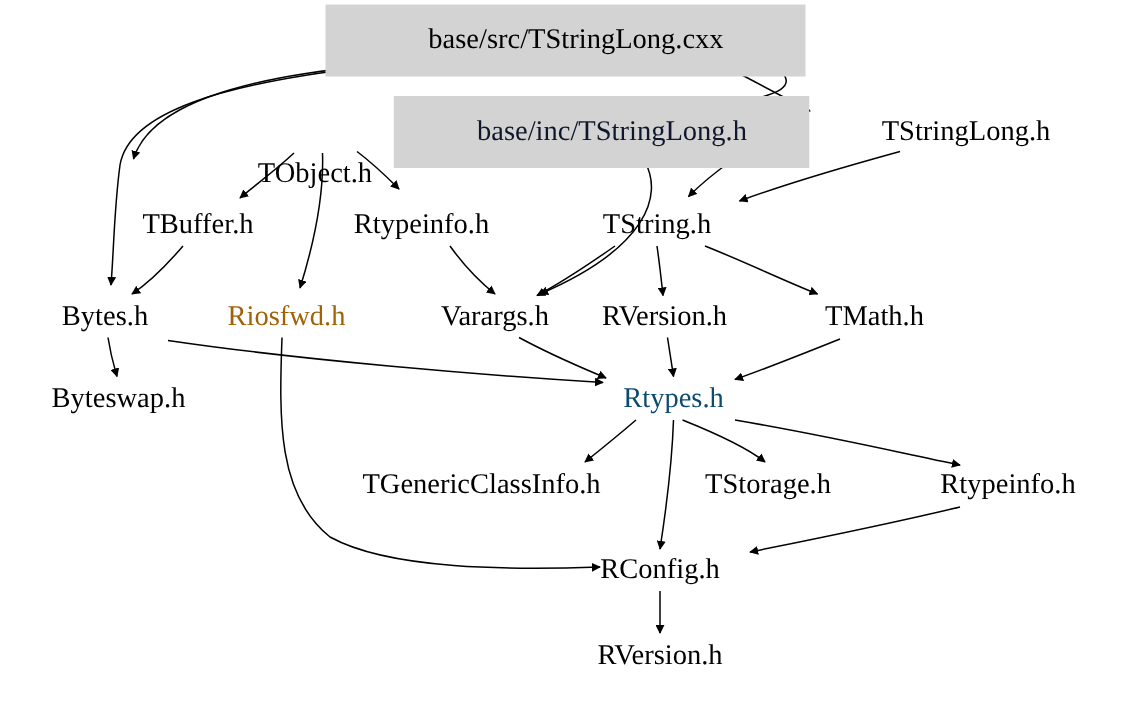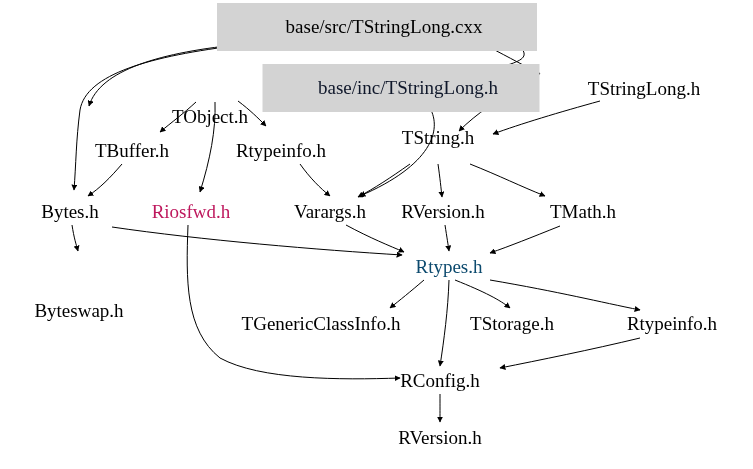--- a/index.html
+++ b/index.html
@@ -97,39 +97,39 @@
       </div>
       <div class="node plain" style="left: 644px; top: 88px; color: rgb(0, 0, 0);">
         <span>TStringLong.h</span>
       </div>
       <div class="node plain" style="left: 132px; top: 150px; color: rgb(0, 0, 0);">
         <span>TBuffer.h</span>
       </div>
       <div class="node plain" style="left: 281px; top: 150px; color: rgb(0, 0, 0);">
         <span>Rtypeinfo.h</span>
       </div>
-      <div class="node plain" style="left: 438px; top: 137px; color: rgb(0, 0, 0);">
+      <div class="node plain" style="left: 438px; top: 150px; color: rgb(0, 0, 0);">
         <span>TString.h</span>
       </div>
       <div class="node plain" style="left: 70px; top: 211px; color: rgb(0, 0, 0);">
         <span>Bytes.h</span>
       </div>
-      <div class="node plain" style="left: 191px; top: 211px; color: #be185d;">
+      <div class="node plain" style="left: 191px; top: 211px; color: #a16207;">
         <span>Riosfwd.h</span>
       </div>
       <div class="node plain" style="left: 330px; top: 211px; color: rgb(0, 0, 0); align-items: flex-end;">
         <span>Varargs.h</span>
       </div>
       <div class="node plain" style="left: 443px; top: 211px; color: rgb(0, 0, 0);">
         <span>RVersion.h</span>
       </div>
       <div class="node plain" style="left: 583px; top: 211px; color: rgb(0, 0, 0);">
         <span>TMath.h</span>
       </div>
-      <div class="node plain" style="left: 79px; top: 266px; color: rgb(0, 0, 0); margin-top: 44px;">
+      <div class="node plain" style="left: 79px; top: 266px; color: rgb(0, 0, 0);">
         <span>Byteswap.h</span>
       </div>
       <div class="node plain" style="left: 449px; top: 266px; color: #0c4a6e;">
         <span>Rtypes.h</span>
       </div>
       <div class="node plain" style="left: 321px; top: 323px; color: rgb(0, 0, 0);">
         <span>TGenericClassInfo.h</span>
       </div>
       <div class="node plain" style="left: 512px; top: 323px; color: rgb(0, 0, 0);">
         <span>TStorage.h</span>

